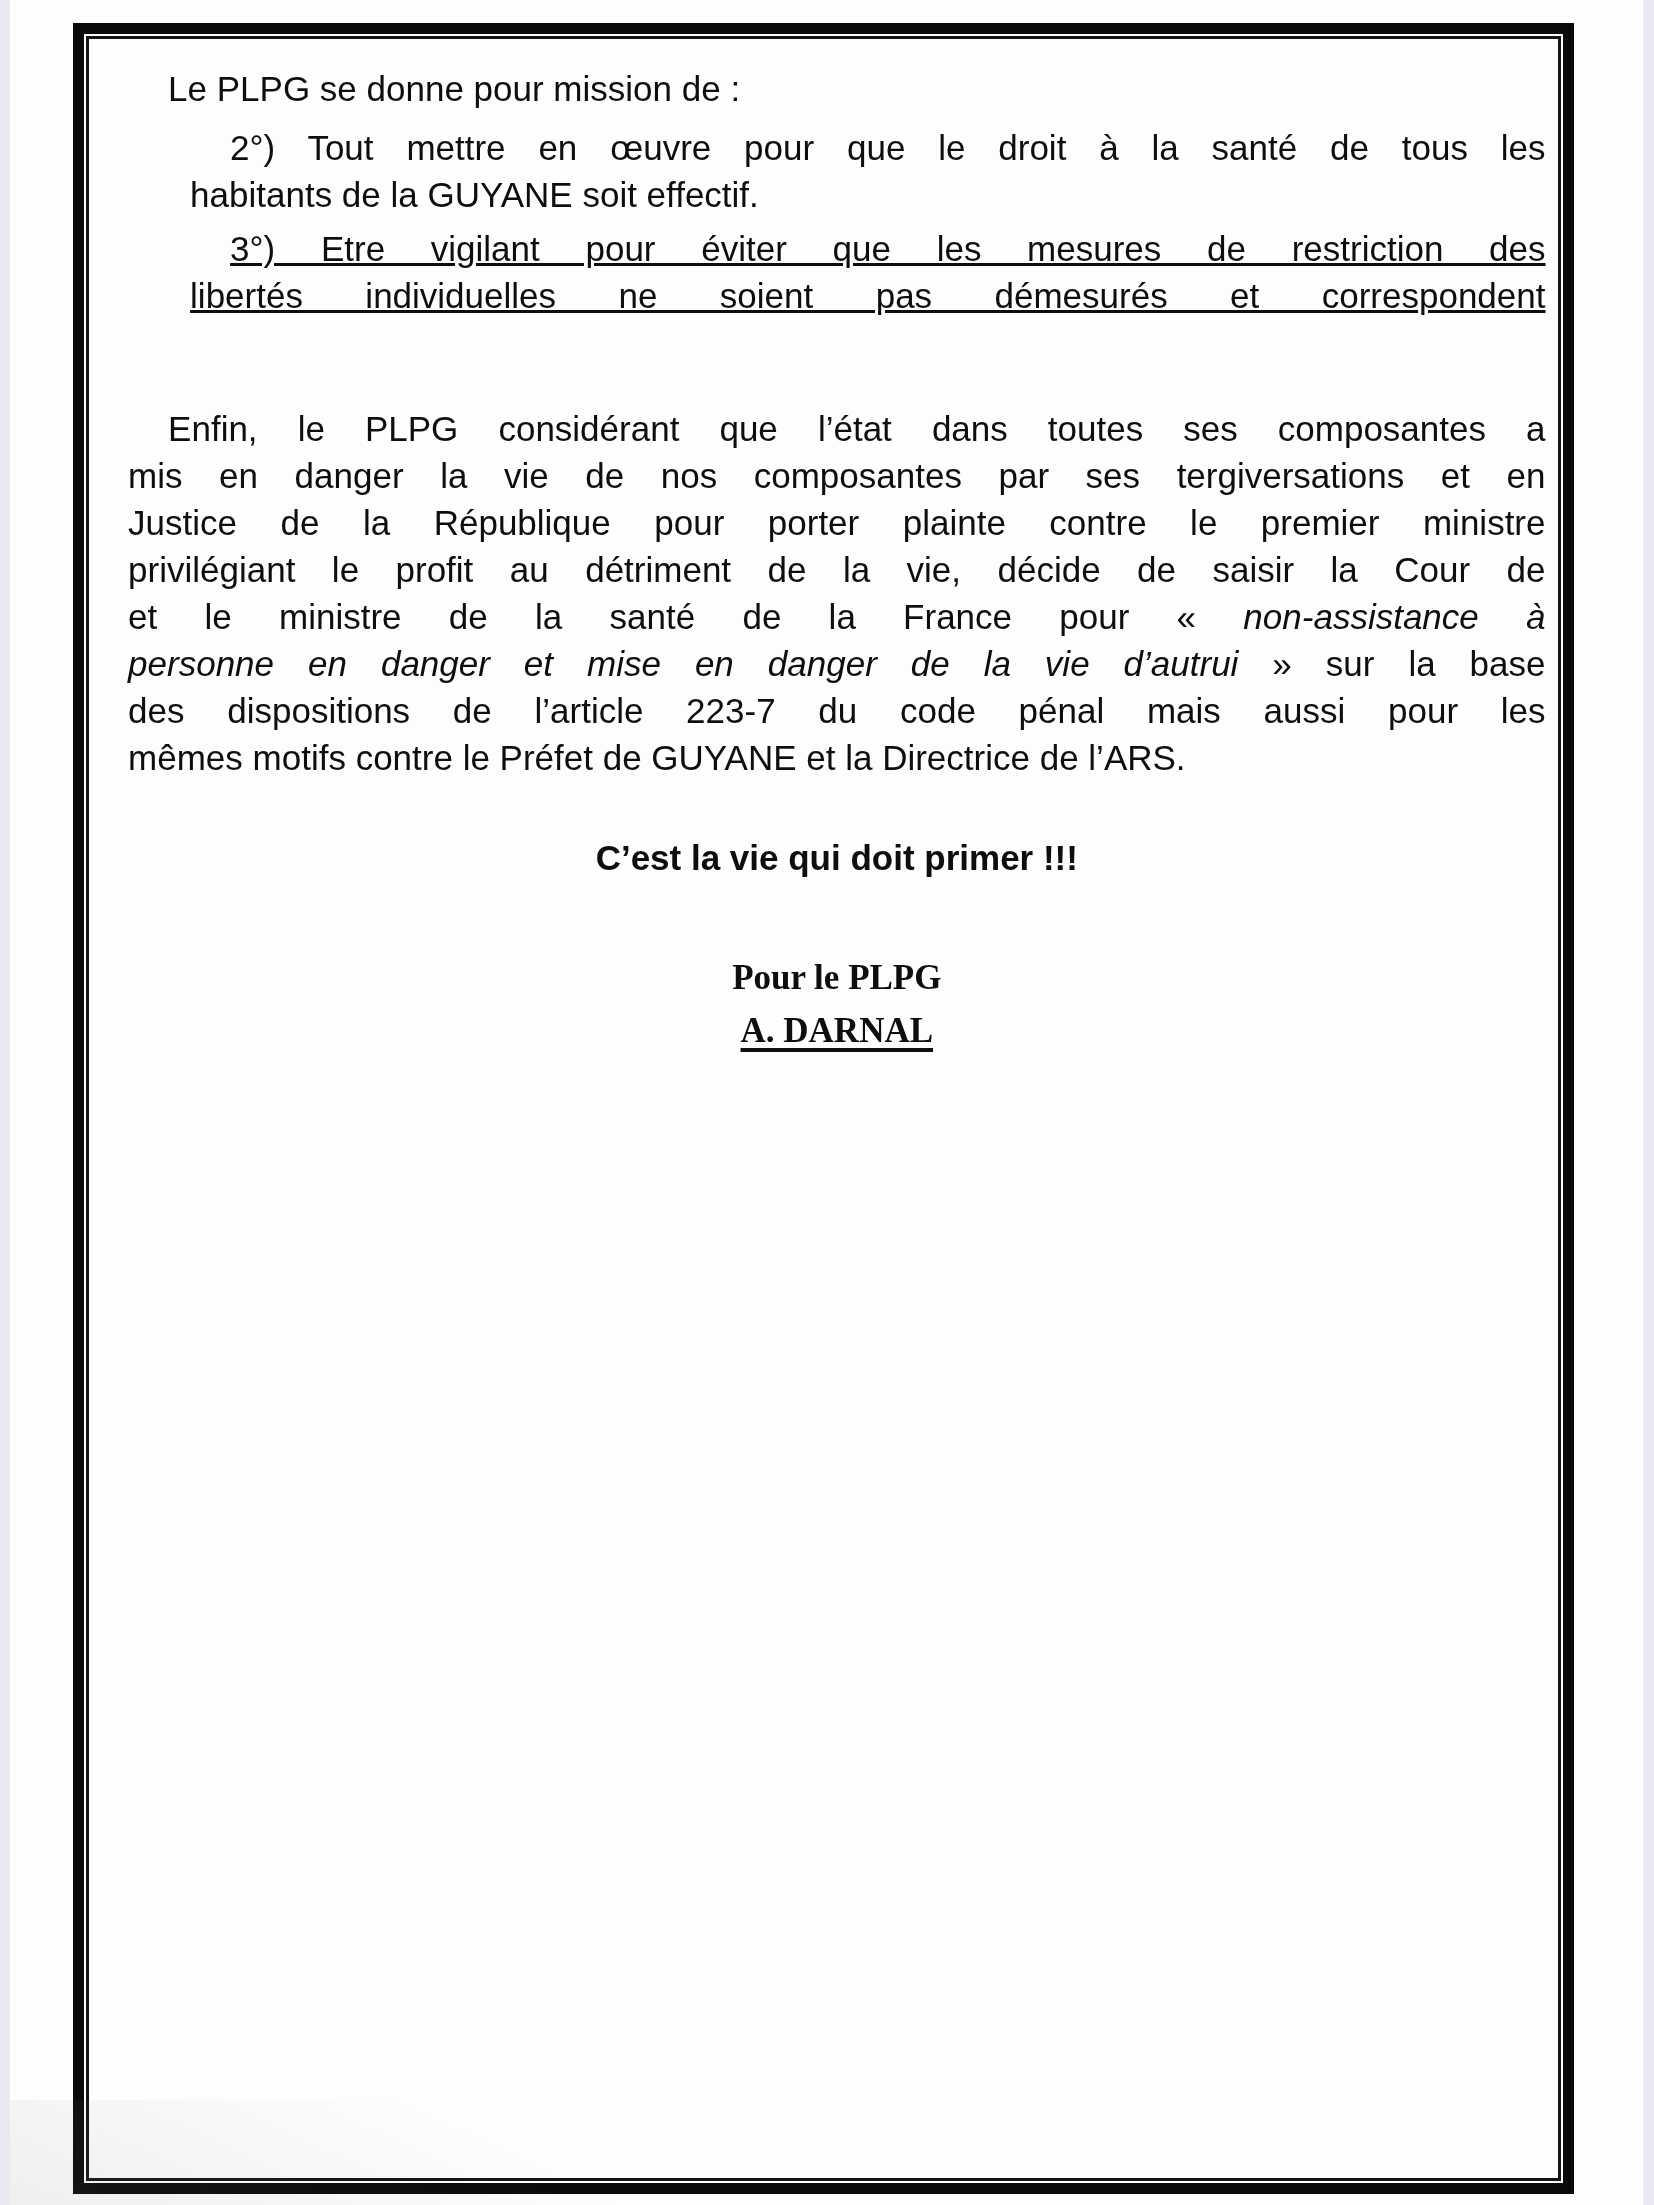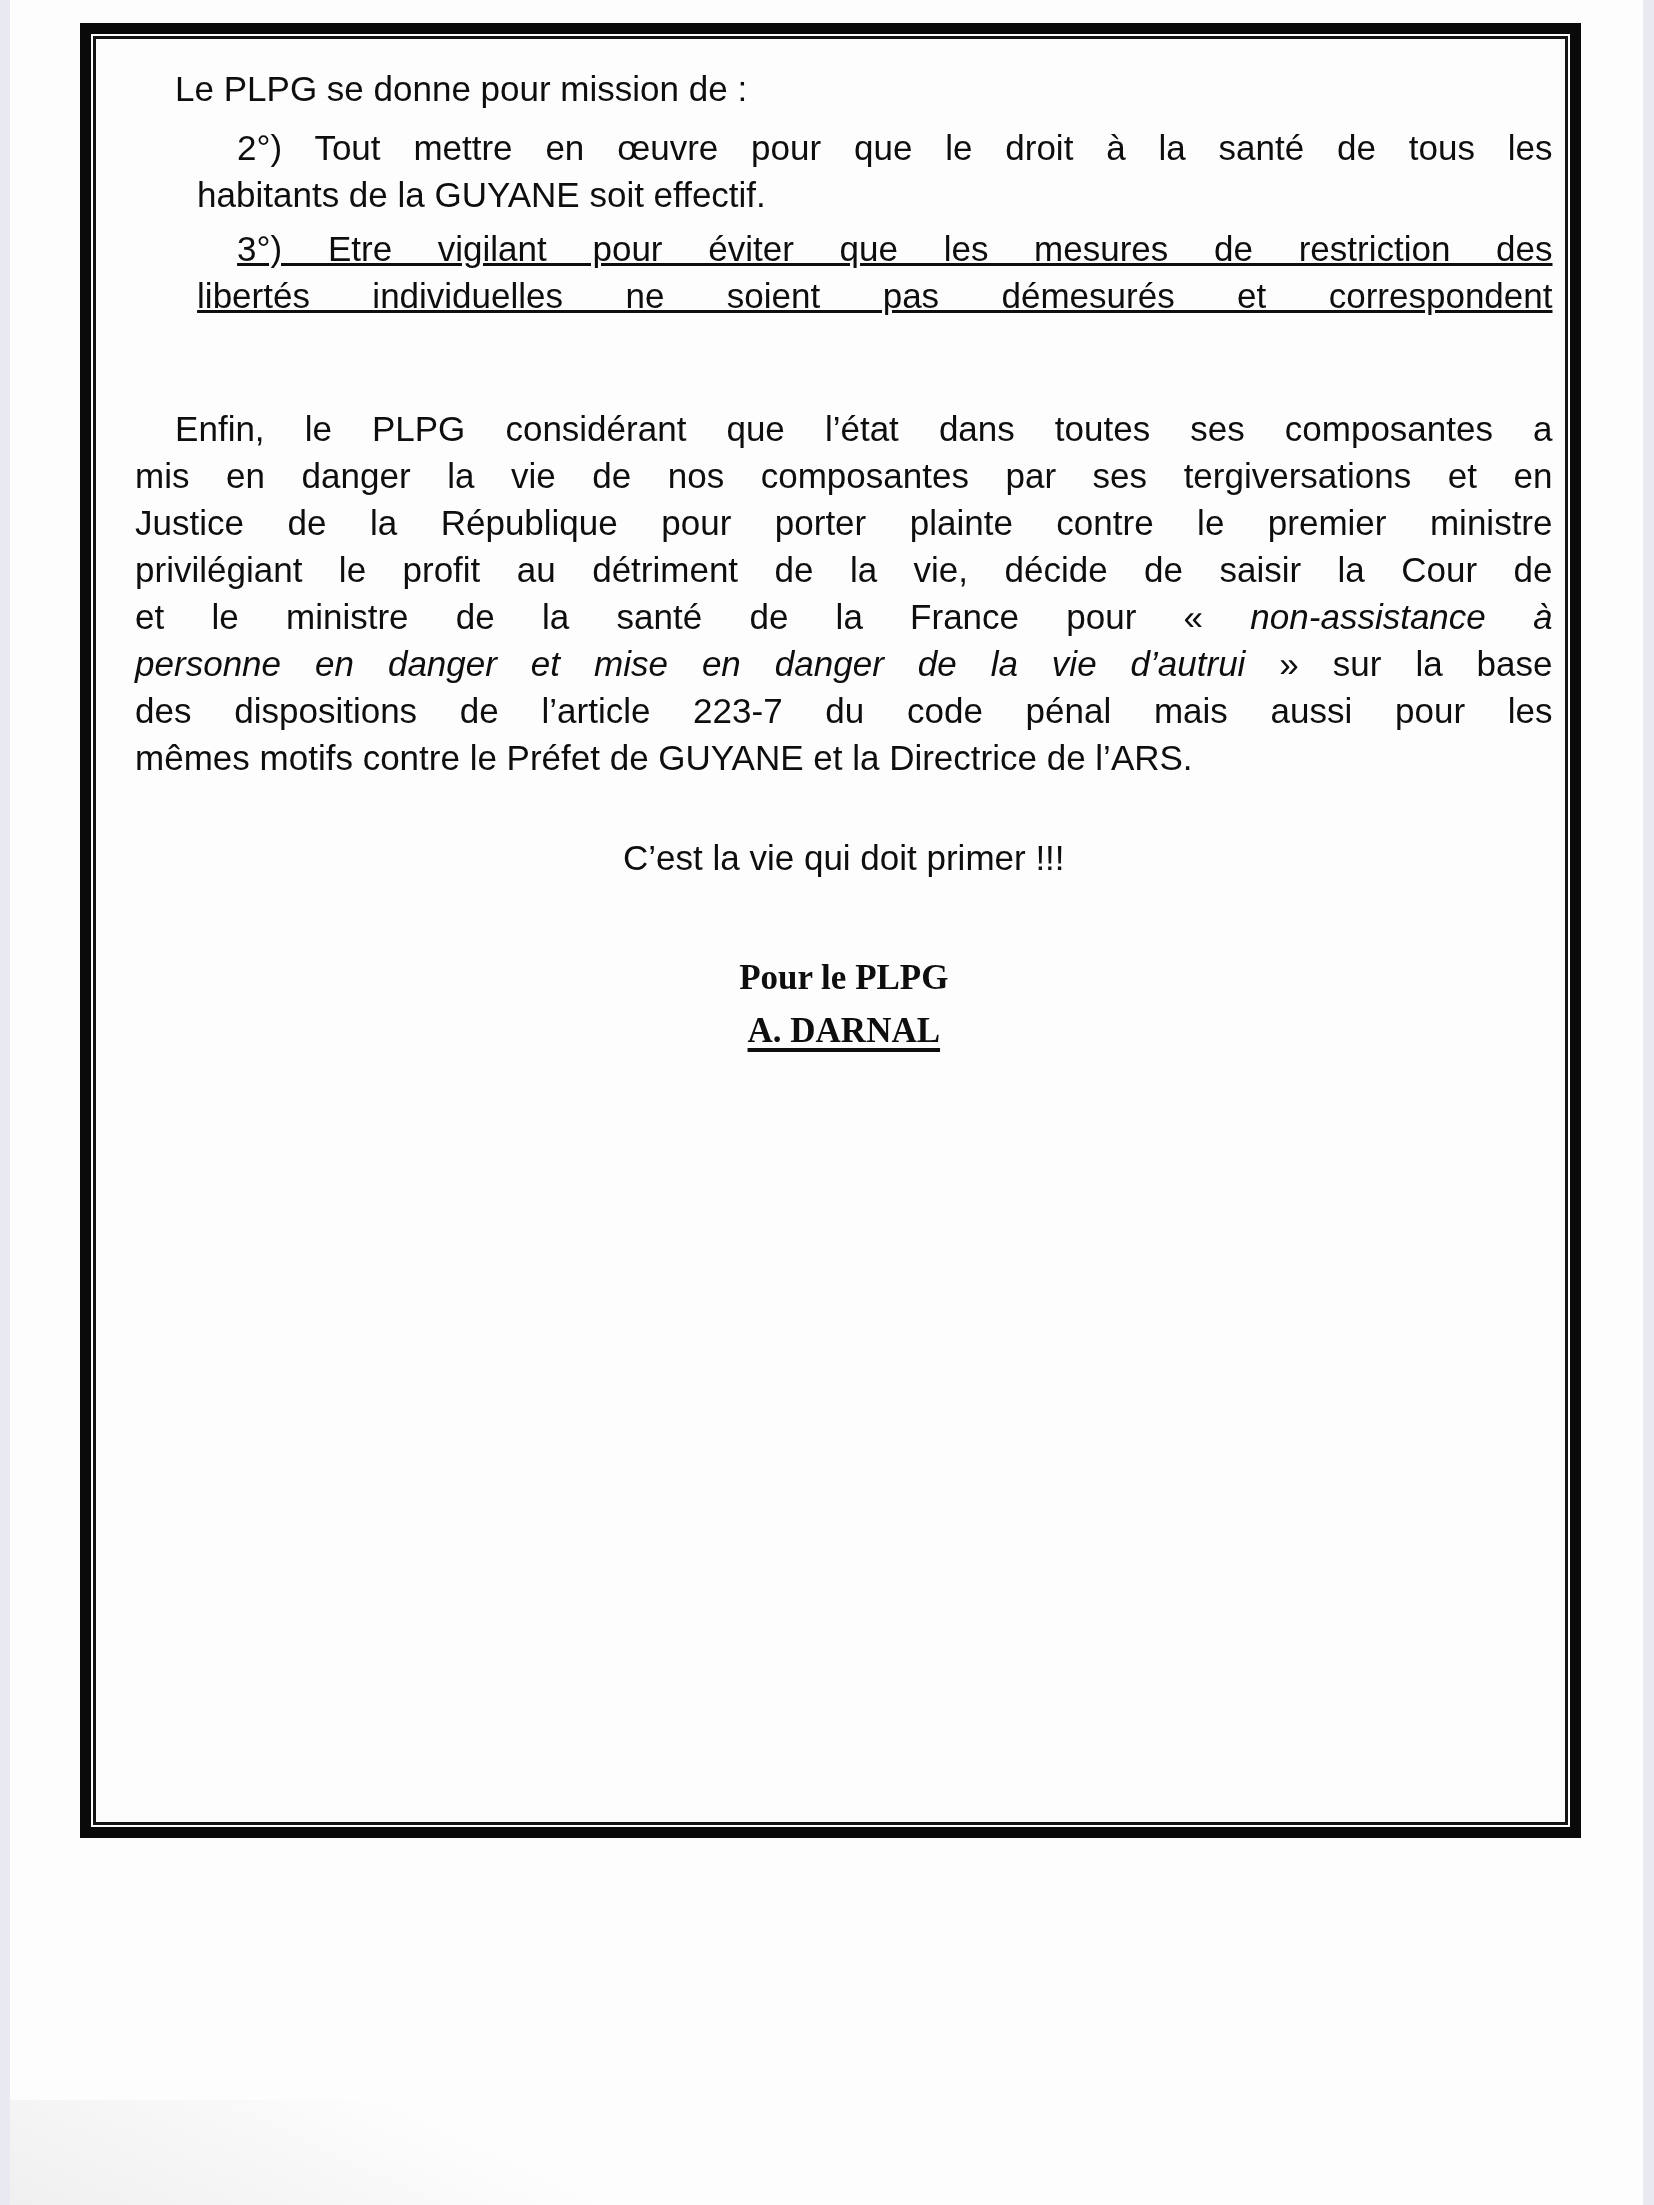--- a/index.html
+++ b/index.html
@@ -20,22 +20,22 @@
   .page::after {
     content: "";
     position: absolute;
     left: 0; bottom: 0;
     width: 55%; height: 105px;
     background: linear-gradient(25deg, rgba(120,120,130,0.10), rgba(120,120,130,0.0) 55%);
     pointer-events: none;
   }
   .frame {
     position: absolute;
-    left: 70px; top: 23px;          
-    width: 1501px; height: 1815px;
+    left: 63px; top: 23px;          
+    width: 1501px; height: 2171px;
     box-sizing: border-box;
     border: 11.3px solid #0a0a0a;
   }
   .frame-inner {
     position: absolute;
     inset: 2.3px;
     border: 3px solid #141414;
   }
   .content {
     position: absolute;
@@ -50,21 +50,21 @@
   .line.last { text-align-last: left; }
   .line.first { text-indent: 40px; }
   .it { font-style: italic; }
   .p-item { margin-left: 62px; }
   .p-item.m1 { margin-top: 22px; }
   .p-item.m2 { margin-top: 12px; }
   .p-item.m3 { margin-top: 7.5px; text-decoration: underline; }
   .p-final { margin-top: 86px; }
   .slogan {
     margin-top: 53px;
-    font-weight: 400;
+    font-weight: 700;
     text-align: center;
   }
   .sig {
     margin-top: 70px;
     text-align: center;
     font-weight: 700;
     line-height: 53px;
     font-family: Liberation Serif, serif;
   }
   .sig-name {

